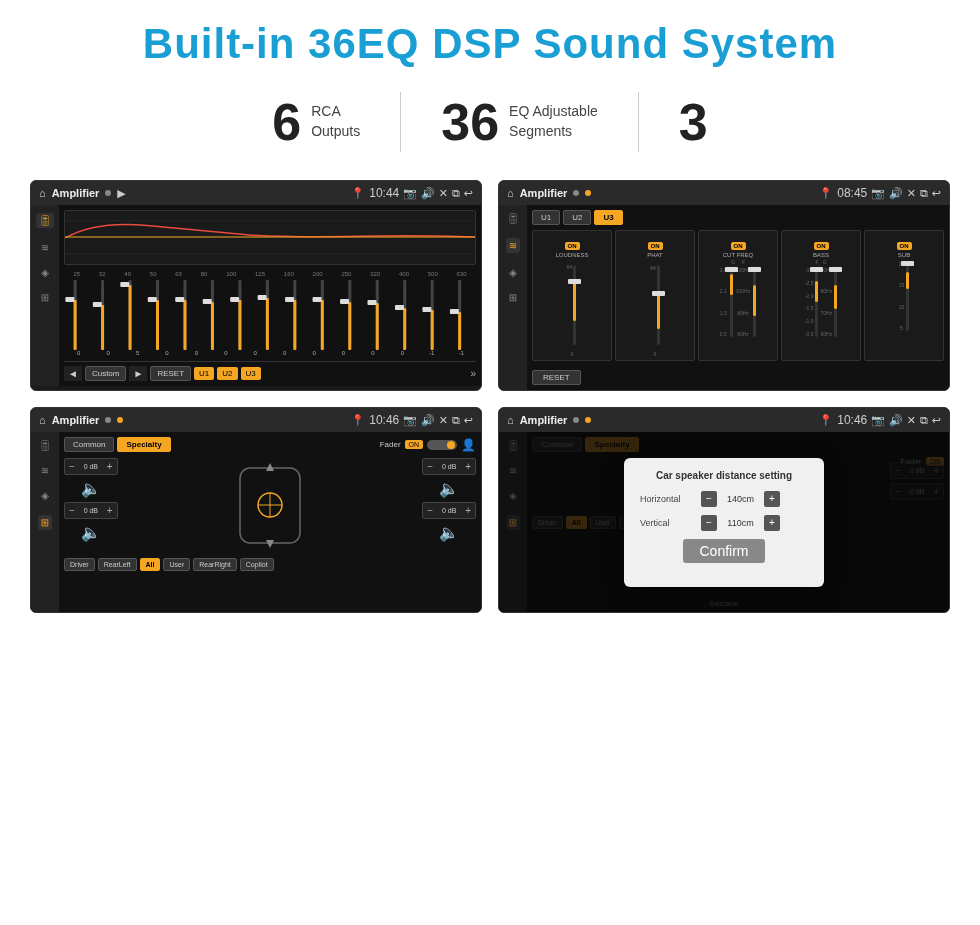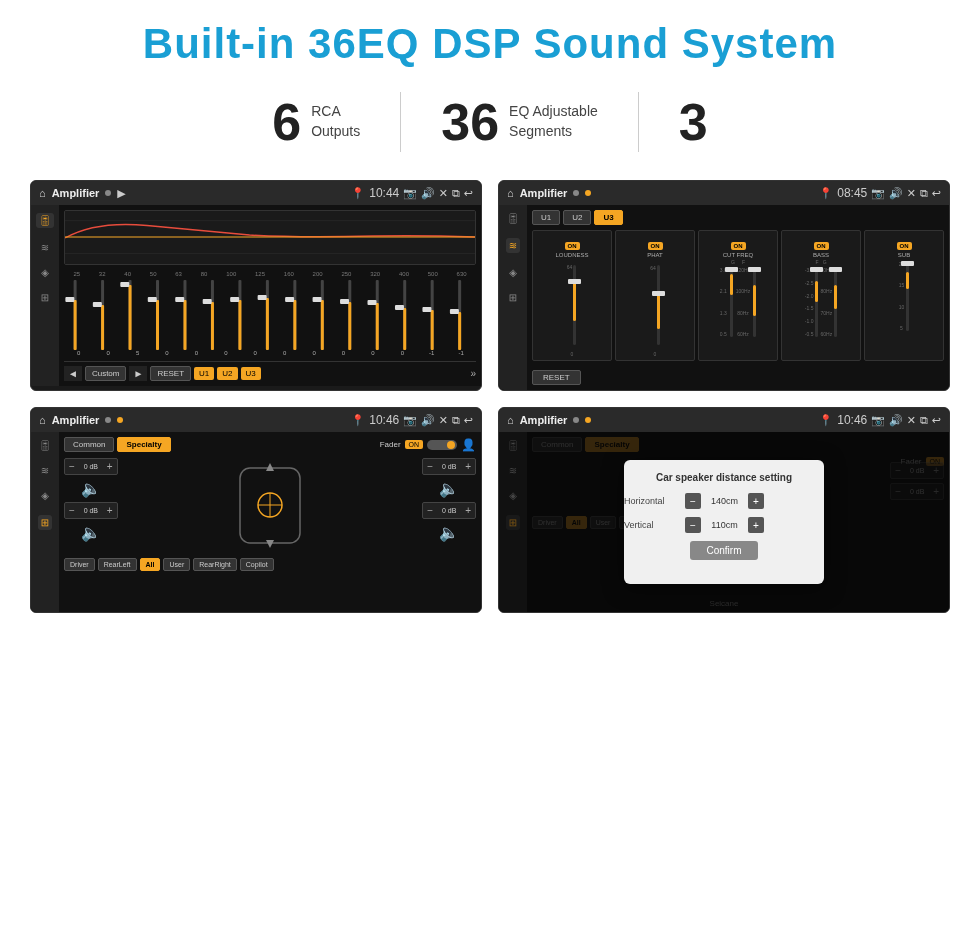--- a/index.html
+++ b/index.html
@@ -149,21 +149,21 @@
       bottom: 0;
       background: rgba(0,0,0,0.5);
       display: flex;
       align-items: center;
       justify-content: center;
       z-index: 10;
     }
     .dialog-box {
       background: #f0f0f0;
       border-radius: 6px;
-      padding: 12px 0;
+      padding: 12px 16px;
       min-width: 200px;
       box-shadow: 0 4px 20px rgba(0,0,0,0.5);
     }
     .dialog-title {
       font-size: 10px;
       color: #333;
       font-weight: bold;
       margin-bottom: 10px;
       text-align: center;
     }
@@ -209,21 +209,21 @@
       align-items: center;
       justify-content: center;
       cursor: pointer;
     }
     .dialog-confirm-btn {
       background: #888;
       color: #fff;
       border: none;
       padding: 4px 16px;
       border-radius: 3px;
-      font-size: 10px;
+      font-size: 14px;
       display: block;
       margin: 6px auto 12px;
       cursor: pointer;
     }
 
     .home-icon { display: inline-block; font-size: 11px; }
     .rec-dot { width: 6px; height: 6px; border-radius: 50%; background: #888; display: inline-block; }
     .rec-dot.active { background: #f5a623; }
 
     .watermark {

